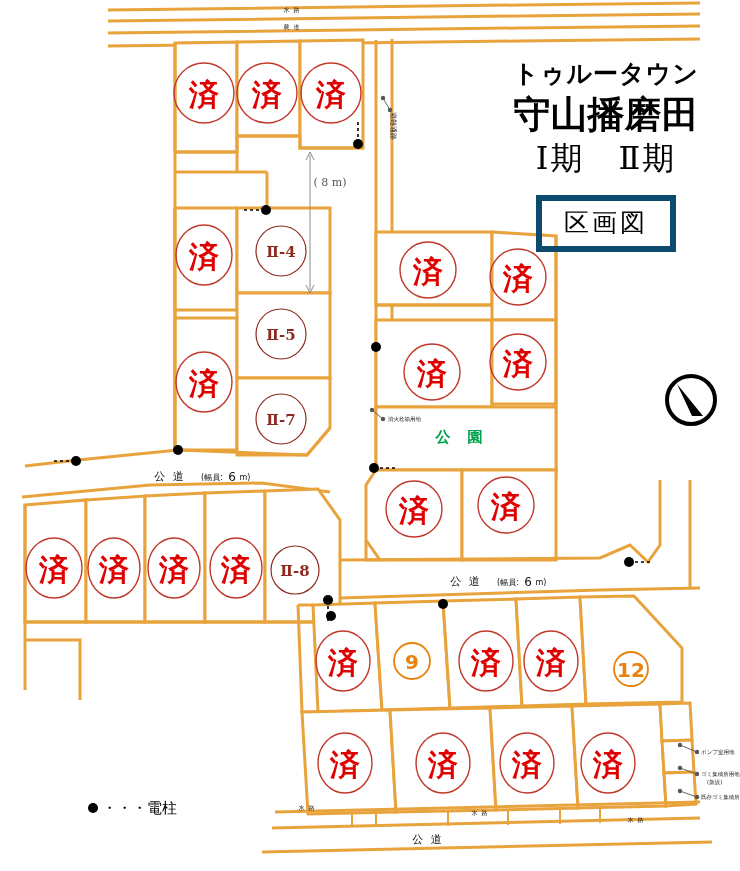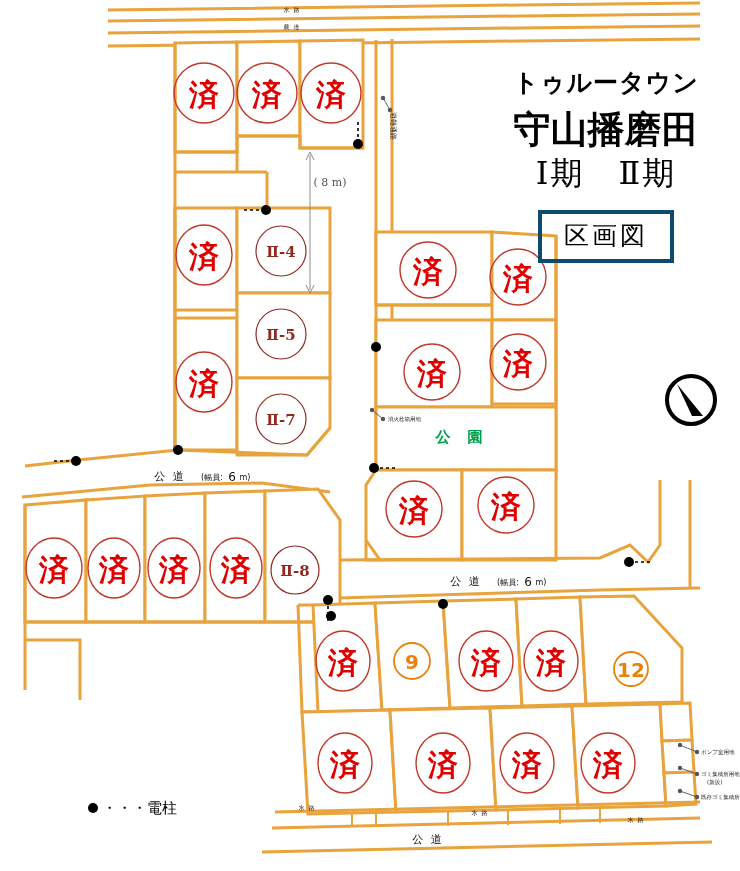--- a/index.html
+++ b/index.html
@@ -146,52 +146,52 @@
   .vert-text {
     fill: #222222;
     font-family: "DejaVu Sans", "Liberation Sans", sans-serif;
     font-size: 7px;
   }
 
   
   #title-block {
     position: absolute;
     left: 478px;
-    top: 69px;
+    top: 60px;
     width: 256px;
     text-align: center;
     color: #000000;
   }
   #title-kana {
     font-family: "DejaVu Sans", "Liberation Sans", sans-serif;
     font-weight: bold;
     font-size: 25px;
     letter-spacing: 1px;
     line-height: 1.1;
   }
   #title-main {
     font-family: "DejaVu Sans", "Liberation Sans", sans-serif;
     font-weight: bold;
     font-size: 37px;
     letter-spacing: 0px;
     line-height: 1.15;
-    margin-top: 12px;
+    margin-top: 6px;
     text-align: center;
   }
   #title-phases {
     font-family: "DejaVu Serif", "Liberation Serif", serif;
     font-size: 32px;
     margin-top: 1px;
     letter-spacing: 2px;
   }
   #title-phases .gap { display: inline-block; width: 34px; }
   #plan-box {
     display: inline-block;
     margin-top: 14px;
-    border: 4px solid #0c4a6e;
+    border: 6px solid #0c4a6e;
     padding: 5px 22px 7px 22px;
     font-family: "DejaVu Sans", "Liberation Sans", sans-serif;
     font-size: 25px;
     letter-spacing: 3px;
   }
 
   
   #legend {
     position: absolute;
     left: 28px;

